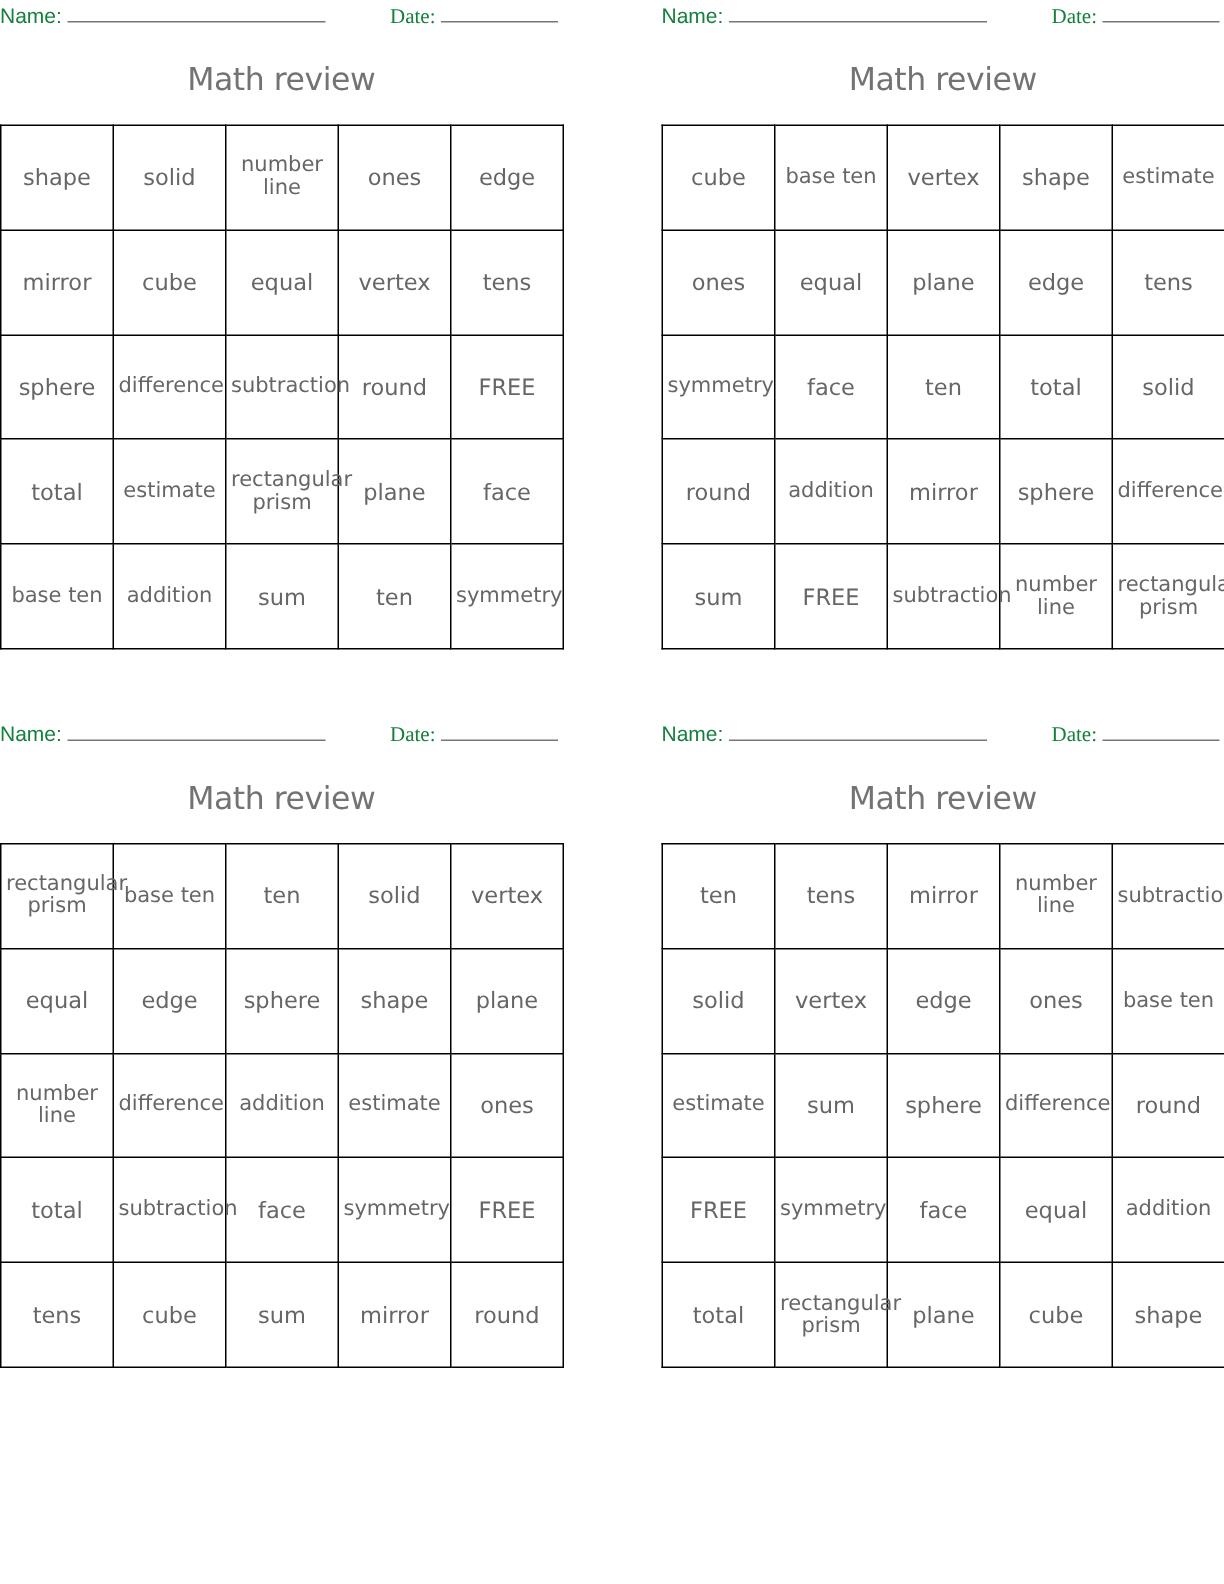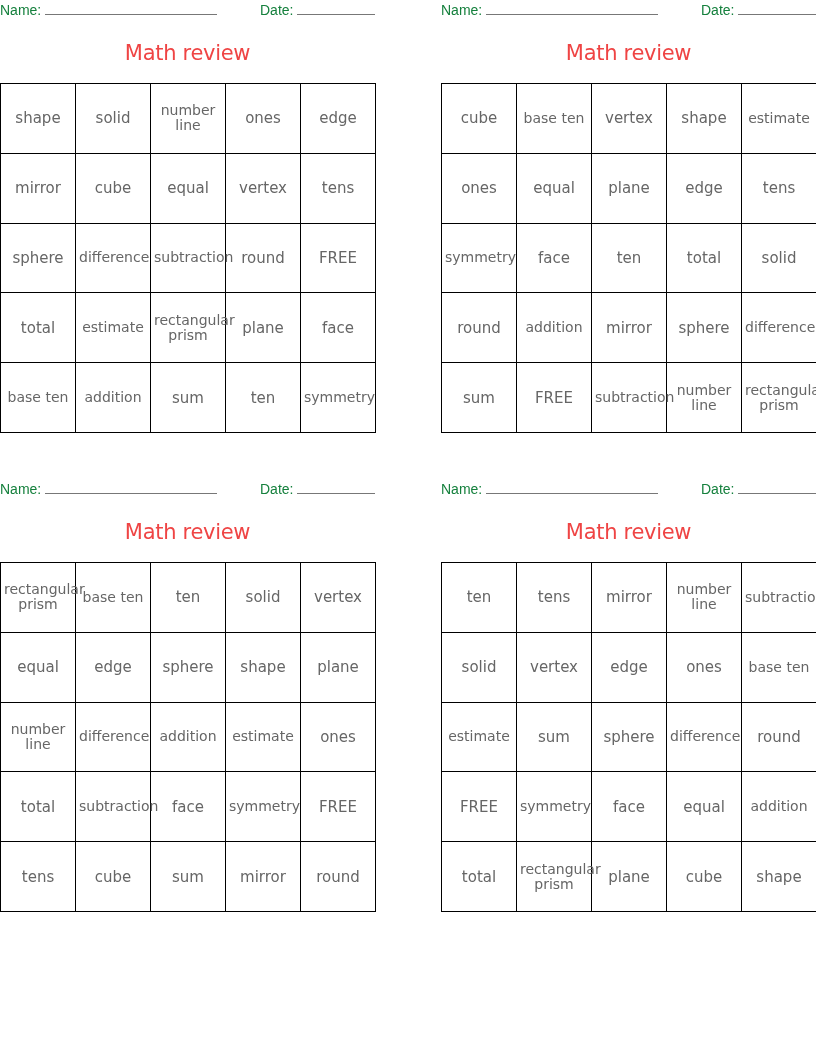--- a/index.html
+++ b/index.html
@@ -3,30 +3,30 @@
 <meta charset="utf-8">
 <style>
   html, body { margin: 0; padding: 0; background: #ffffff; }
   body { width: 816px; height: 1056px; position: relative; overflow: hidden; }
   .card { position: absolute; width: 375px; }
   .header {
     position: absolute; left: 0; top: 0; width: 375px; height: 20px;
     font-family: "Liberation Sans", sans-serif; font-size: 14px; color: #15803d;
   }
   .name-field { position: absolute; left: 0; top: 2px; white-space: nowrap; }
-  .date-field { position: absolute; left: 260px; top: 2px; white-space: nowrap; }
+  .date-field { position: absolute; left: 260px; top: 2px; white-space: nowrap; font-family: Liberation Serif, serif; }
   .blank {
     display: inline-block; vertical-align: baseline; border-bottom: 1px solid #777777;
     height: 12px; margin-left: 4px;
   }
   .name-blank { width: 172px; }
   .date-blank { width: 78px; }
   .title {
     position: absolute; left: 0; top: 41px; width: 375px; text-align: center;
-    font-family: "DejaVu Sans", sans-serif; font-size: 21px; color: #ef4444;
+    font-family: "DejaVu Sans", sans-serif; font-size: 21px; color: #737373;
     letter-spacing: -0.3px;
   }
   .grid {
     position: absolute; left: 0; top: 83px; width: 375px; height: 350px;
     border-collapse: collapse; table-layout: fixed;
   }
   .grid td {
     border: 1px solid #000000; width: 75px; height: 69px; padding: 0 3px;
     text-align: center; vertical-align: middle; color: #666666;
     font-family: "DejaVu Sans", sans-serif; font-size: 15px; line-height: 16px;

